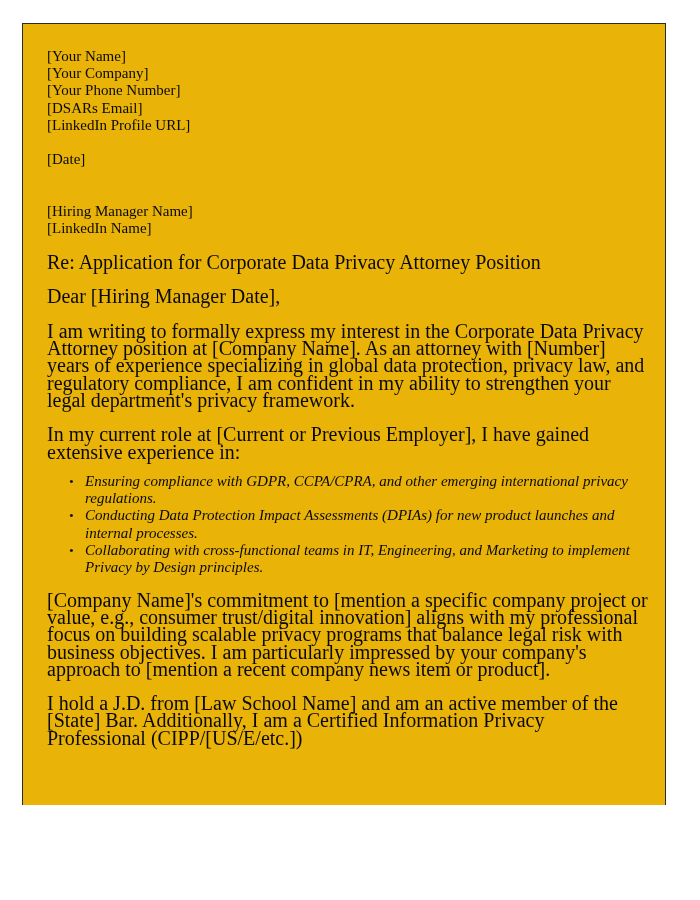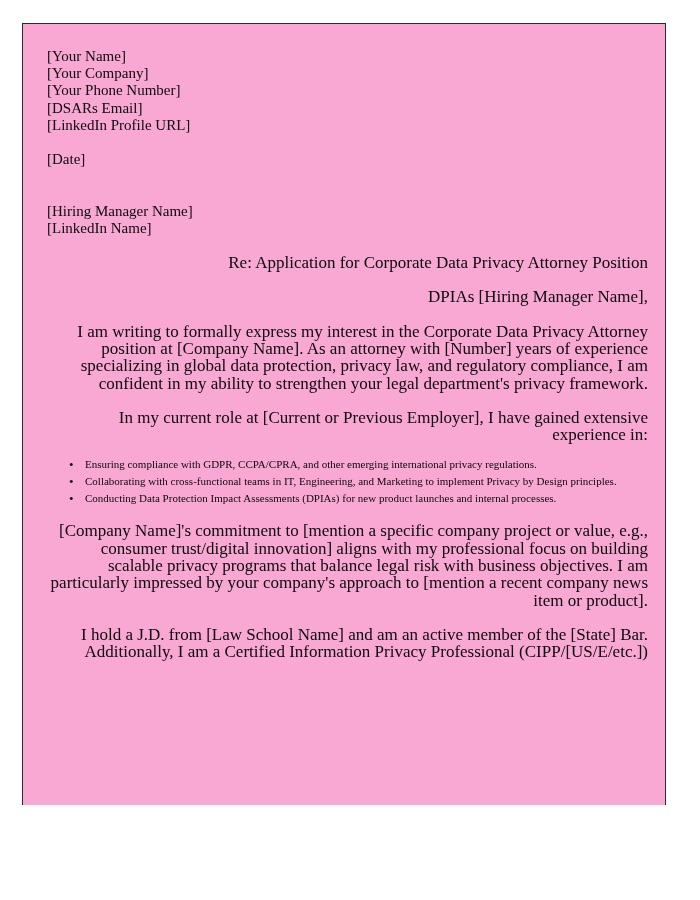--- a/index.html
+++ b/index.html
@@ -18,21 +18,21 @@
   #page-frame {
     position: absolute;
     left: 22px;
     top: 23px;
     width: 644px;
     height: 782px;
     border: 1px solid #2b2b2b;
     border-bottom: none;
     box-sizing: border-box;
     overflow: hidden;
-    background: #f9a8d4;
+    background: #eab308;
   }
 
   #page-content {
     position: absolute;
     left: 0;
     top: 0;
     width: 640px;
     padding: 24px 0 0 0;
     box-sizing: border-box;
   }
@@ -47,36 +47,37 @@
     white-space: nowrap;
   }
 
   .blank-line {
     height: 17.2px;
   }
 
   p.para {
     margin: 0;
     padding: 0;
-    font-size: 17px;
+    font-size: 20px;
     line-height: 17.3px;
-    text-align: right;
+    text-align: left;
   }
 
   ul.bullets {
     margin: 0;
     padding: 0 0 0 46px;
     list-style: none;
   }
   ul.bullets li {
     position: relative;
-    font-size: 11px;
+    font-size: 15px;
     line-height: 17.3px;
     padding-left: 16px;
     margin: 0;
+    font-style: italic;
   }
   ul.bullets li::before {
     content: "\2022";
     position: absolute;
     left: 0;
     top: 0;
     font-size: 13px;
     line-height: 17.3px;
   }
 
@@ -105,41 +106,41 @@
 
     <div style="height:17px"></div>
 
     <div class="letter-block">
       <p class="para">Re: Application for Corporate Data Privacy Attorney Position</p>
     </div>
 
     <div style="height:17px"></div>
 
     <div class="letter-block">
-      <p class="para">DPIAs [Hiring Manager Name],</p>
+      <p class="para">Dear [Hiring Manager Date],</p>
     </div>
 
     <div style="height:17px"></div>
 
     <div class="letter-block">
       <p class="para">I am writing to formally express my interest in the Corporate Data Privacy Attorney position at [Company Name]. As an attorney with [Number] years of experience specializing in global data protection, privacy law, and regulatory compliance, I am confident in my ability to strengthen your legal department's privacy framework.</p>
     </div>
 
     <div style="height:17px"></div>
 
     <div class="letter-block">
       <p class="para">In my current role at [Current or Previous Employer], I have gained extensive experience in:</p>
     </div>
 
     <div class="list-gap-top"></div>
 
     <ul class="bullets">
       <li>Ensuring compliance with GDPR, CCPA/CPRA, and other emerging international privacy regulations.</li>
+      <li>Conducting Data Protection Impact Assessments (DPIAs) for new product launches and internal processes.</li>
       <li>Collaborating with cross-functional teams in IT, Engineering, and Marketing to implement Privacy by Design principles.</li>
-      <li>Conducting Data Protection Impact Assessments (DPIAs) for new product launches and internal processes.</li>
     </ul>
 
     <div class="list-gap-bottom"></div>
 
     <div class="letter-block">
       <p class="para">[Company Name]'s commitment to [mention a specific company project or value, e.g., consumer trust/digital innovation] aligns with my professional focus on building scalable privacy programs that balance legal risk with business objectives. I am particularly impressed by your company's approach to [mention a recent company news item or product].</p>
     </div>
 
     <div style="height:17px"></div>
 

